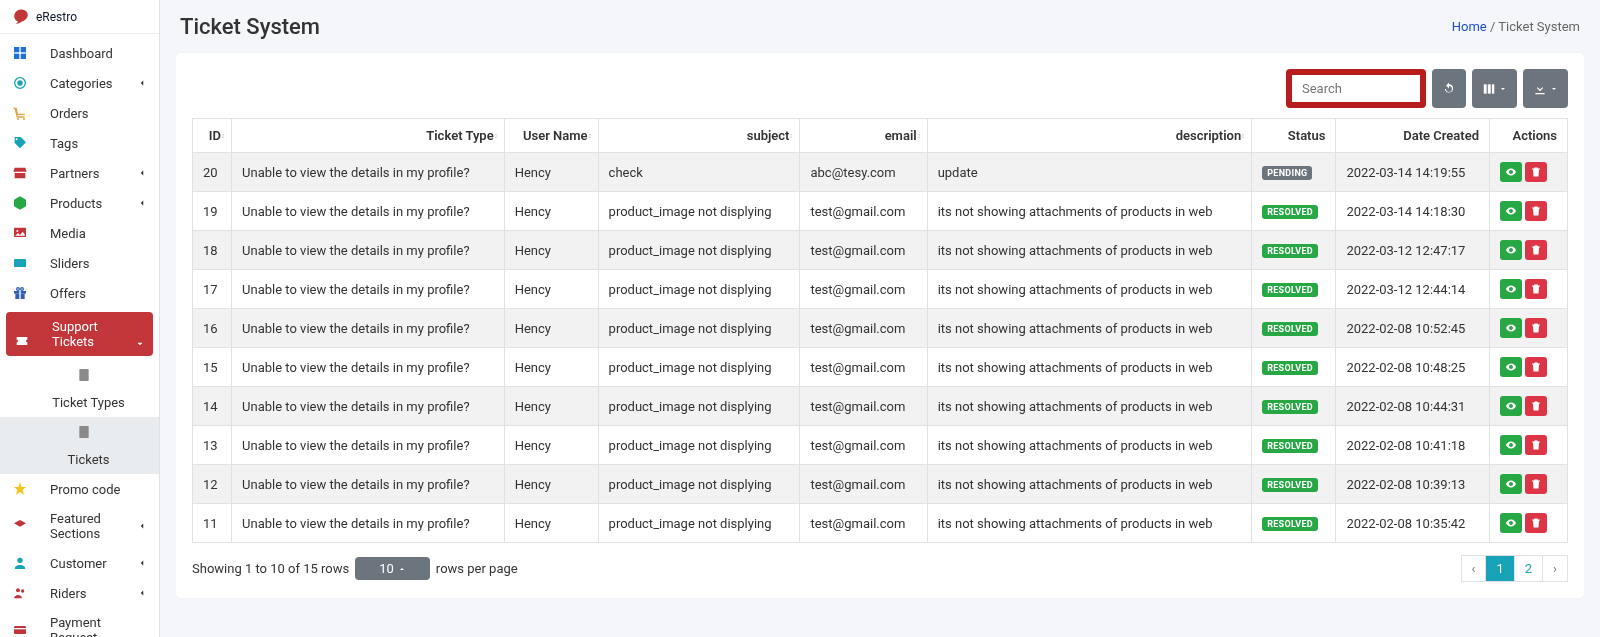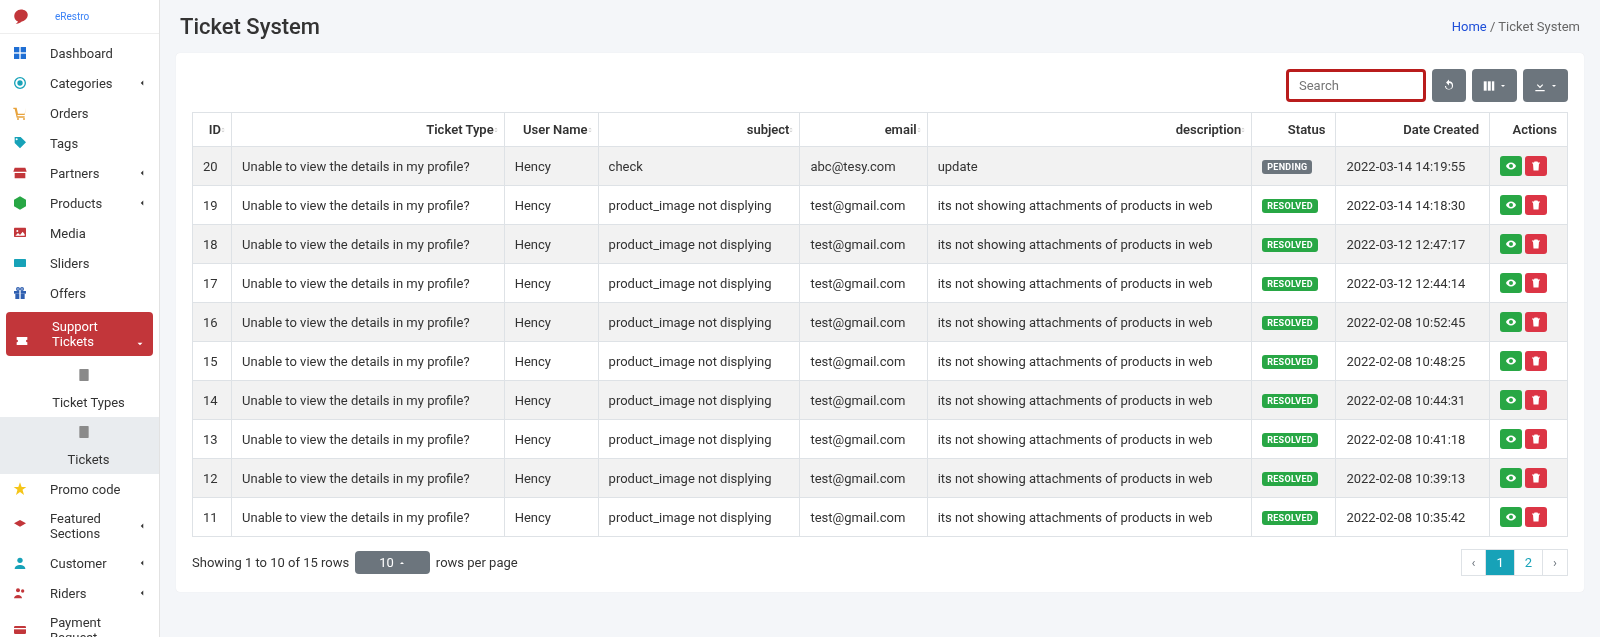--- a/index.html
+++ b/index.html
@@ -1,21 +1,21 @@
 <!DOCTYPE html>
 <html><head>
 <meta charset="utf-8">
 <style>
 * { margin: 0; padding: 0; box-sizing: border-box; font-family: -apple-system, BlinkMacSystemFont, "Segoe UI", Roboto, sans-serif; }
 body { background: #f4f6f9; color: #333; font-size: 14px; }
 .wrapper { display: flex; min-height: 100vh; }
 .sidebar { width: 160px; background: #fff; border-right: 1px solid #e2e2e2; display: flex; flex-direction: column; }
 .brand { display: flex; align-items: center; gap: 6px; padding: 6px 12px; border-bottom: 1px solid #eee; height: 34px; }
 .brand-logo { width: 18px; height: 18px; color: #c2363a; }
-.brand-name { font-size: 10px; color: #3b82f6; margin-left: 19px; }
+.brand-name { font-size: 12px; color: #0f172a; }
 .nav { list-style: none; padding: 4px 0 8px; }
 .nav-item { display: flex; align-items: center; padding: 7px 12px; font-size: 13px; color: #333; cursor: pointer; position: relative; gap: 12px; }
 .nav-item .mi { width: 16px; height: 16px; margin-right: 10px; flex: none; }
 .nav-item .label { flex: 1; }
 .nav-item .caret { width: 10px; height: 10px; flex: none; }
 .nav-item.active { background: #c2363a; color: #fff; border-radius: 4px; margin: 4px 6px; padding: 7px 8px; align-items: flex-end; }
 .nav-sub { list-style: none; }
 .nav-sub .nav-item { padding-left: 30px; font-size: 13px; flex-direction: column; }
 .nav-sub .nav-item.current { background: #e9ecef; }
 .main { flex: 1; display: flex; flex-direction: column; min-width: 0; }
@@ -23,21 +23,21 @@
 .topbar .left { display: flex; align-items: center; gap: 10px; }
 .version-badge { background: #000; color: #fff; font-size: 10px; padding: 1px 5px; border-radius: 3px; font-weight: bold; }
 .topbar .spacer { flex: 1; }
 .topbar .tbicon { width: 18px; height: 18px; cursor: pointer; margin-left: 14px; }
 .content-header { display: flex; align-items: center; padding: 14px 20px; }
 .content-header h1 { font-size: 22px; font-weight: 500; }
 .content-header .crumbs { margin-left: auto; font-size: 13px; color: #666; }
 .content-header .crumbs a { color: #1d4ed8; text-decoration: none; }
 .card { background: #fff; margin: 0 16px 16px; border-radius: 4px; padding: 16px; box-shadow: 0 0 1px rgba(0,0,0,.1); }
 .toolbar { display: flex; justify-content: flex-end; gap: 6px; margin-bottom: 10px; }
-.search-input { border: 3px solid #b91c1c; padding: 6px 10px; border-radius: 4px; font-size: 13px; width: 140px; }
+.search-input { border: 6px solid #b91c1c; padding: 6px 10px; border-radius: 4px; font-size: 13px; width: 140px; }
 .tb-btn { background: #6c757d; color: #fff; border: none; padding: 6px 10px; border-radius: 4px; cursor: pointer; display: inline-flex; align-items: center; gap: 3px; font-size: 12px; }
 .tb-btn svg { width: 14px; height: 14px; }
 table { width: 100%; border-collapse: collapse; font-size: 13px; }
 th, td { border: 1px solid #dee2e6; padding: 9px 10px; text-align: left; vertical-align: middle; }
 th { background: #fff; font-weight: 600; position: relative; text-align: right; }
 th .sort { position: absolute; right: 4px; top: 50%; transform: translateY(-50%); opacity: .25; width: 8px; }
 tbody tr:nth-child(odd) { background: #f2f2f2; }
 .badge { display: inline-block; font-size: 9px; font-weight: 700; padding: 2px 5px; border-radius: 3px; color: #fff; letter-spacing: .3px; }
 .badge.pending { background: #6c757d; }
 .badge.resolved { background: #28a745; }

